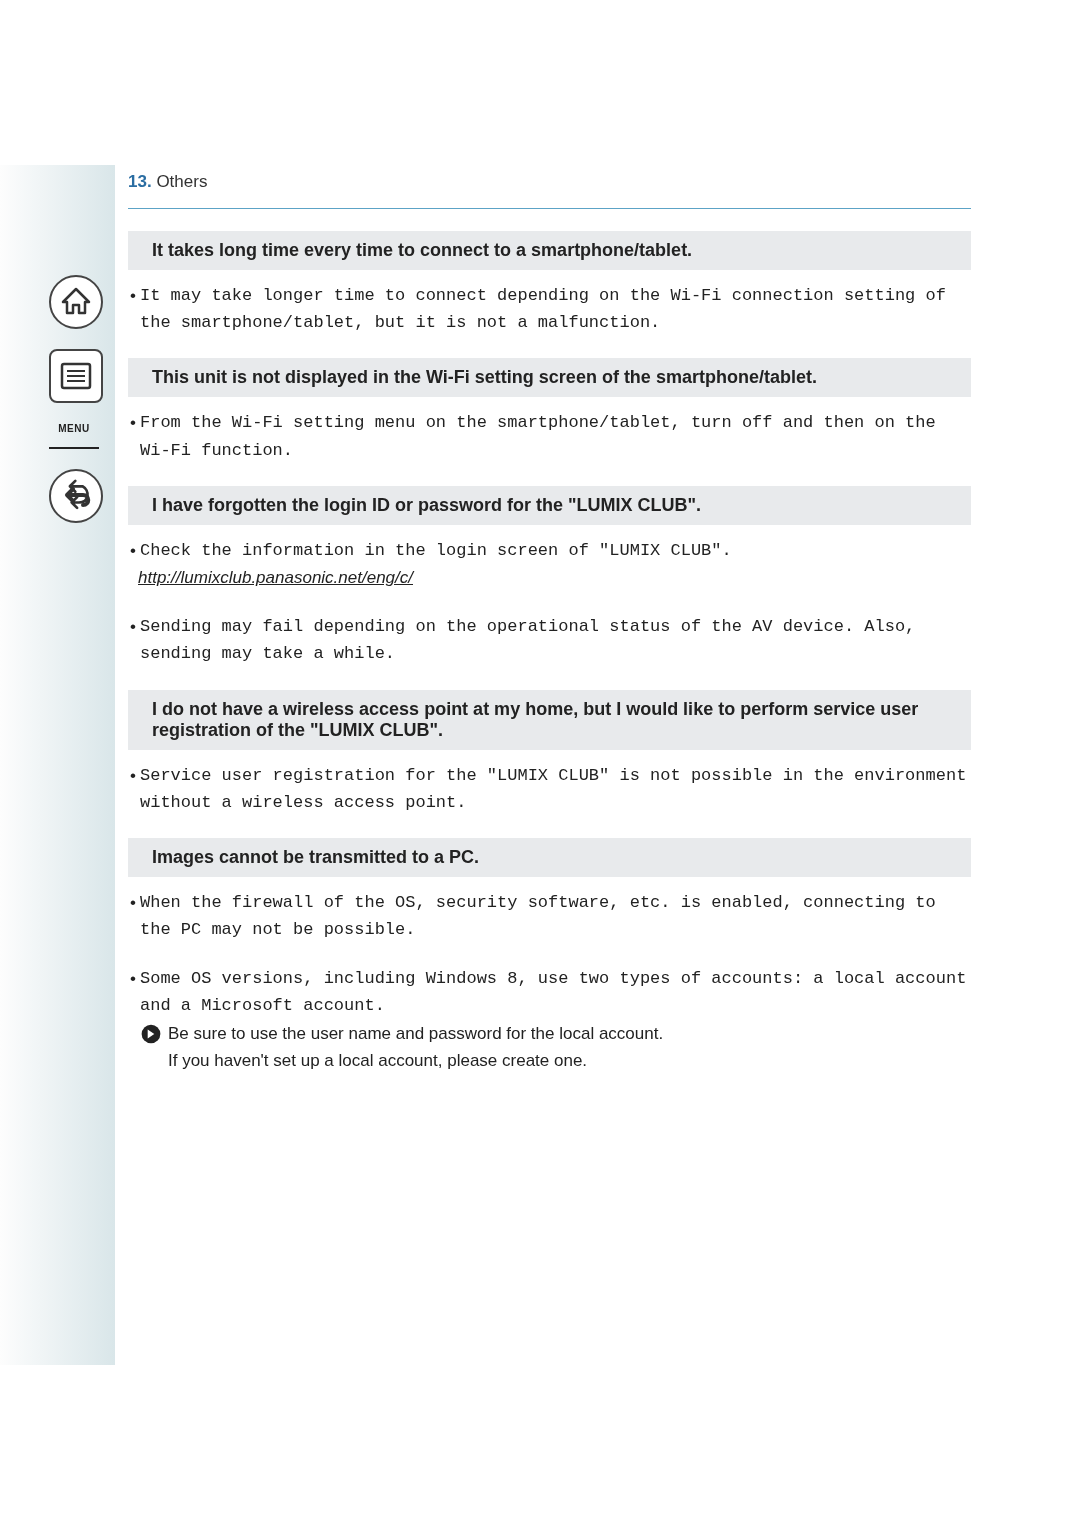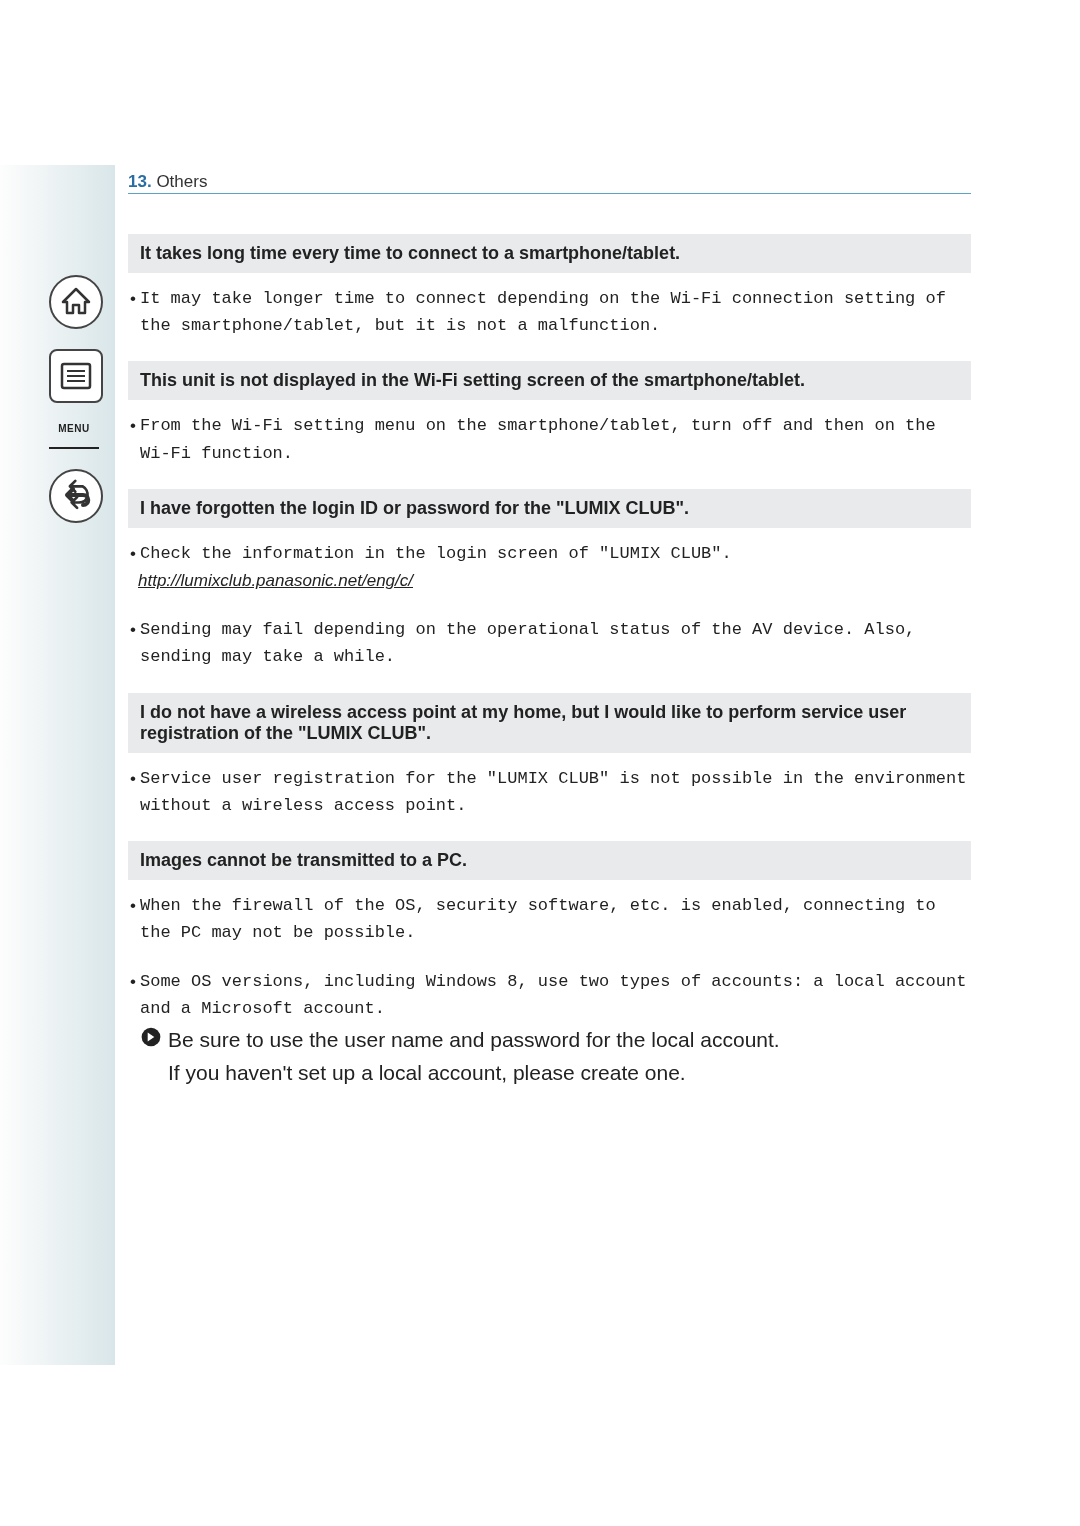--- a/index.html
+++ b/index.html
@@ -54,28 +54,28 @@
   .content {
     position: absolute;
     left: 128px;
     top: 172px;
     width: 843px;
   }
   .breadcrumb {
     font-size: 17px;
     color: #333;
     border-bottom: 1px solid #5ca3c6;
-    padding-bottom: 1px;
-    margin-bottom: 40px;
+    padding-bottom: 16px;
+    margin-bottom: 22px;
   }
   .breadcrumb .num { color: #2a6da2; font-weight: bold; }
   .qa-block { margin-bottom: 22px; }
   .q-box {
     background: #e8eaec;
-    padding: 9px 12px;
+    padding: 9px 24px;
     font-size: 18px;
     font-weight: bold;
     color: #222;
     margin-bottom: 12px;
   }
   .a-text {
     font-size: 17px;
     line-height: 1.6;
     padding: 0 2px 0 2px;
   }
@@ -104,21 +104,21 @@
     margin-left: 12px;
   }
   .arrow-icon {
     flex: 0 0 22px;
     height: 22px;
     margin-right: 6px;
     margin-top: 3px;
   }
   .sub-body {
     flex: 1;
-    font-size: 21px;
+    font-size: 17px;
     line-height: 1.6;
   }
   .page-number {
     position: absolute;
     left: 0;
     width: 100%;
     top: 1308px;
     text-align: center;
     font-size: 22px;
   }

